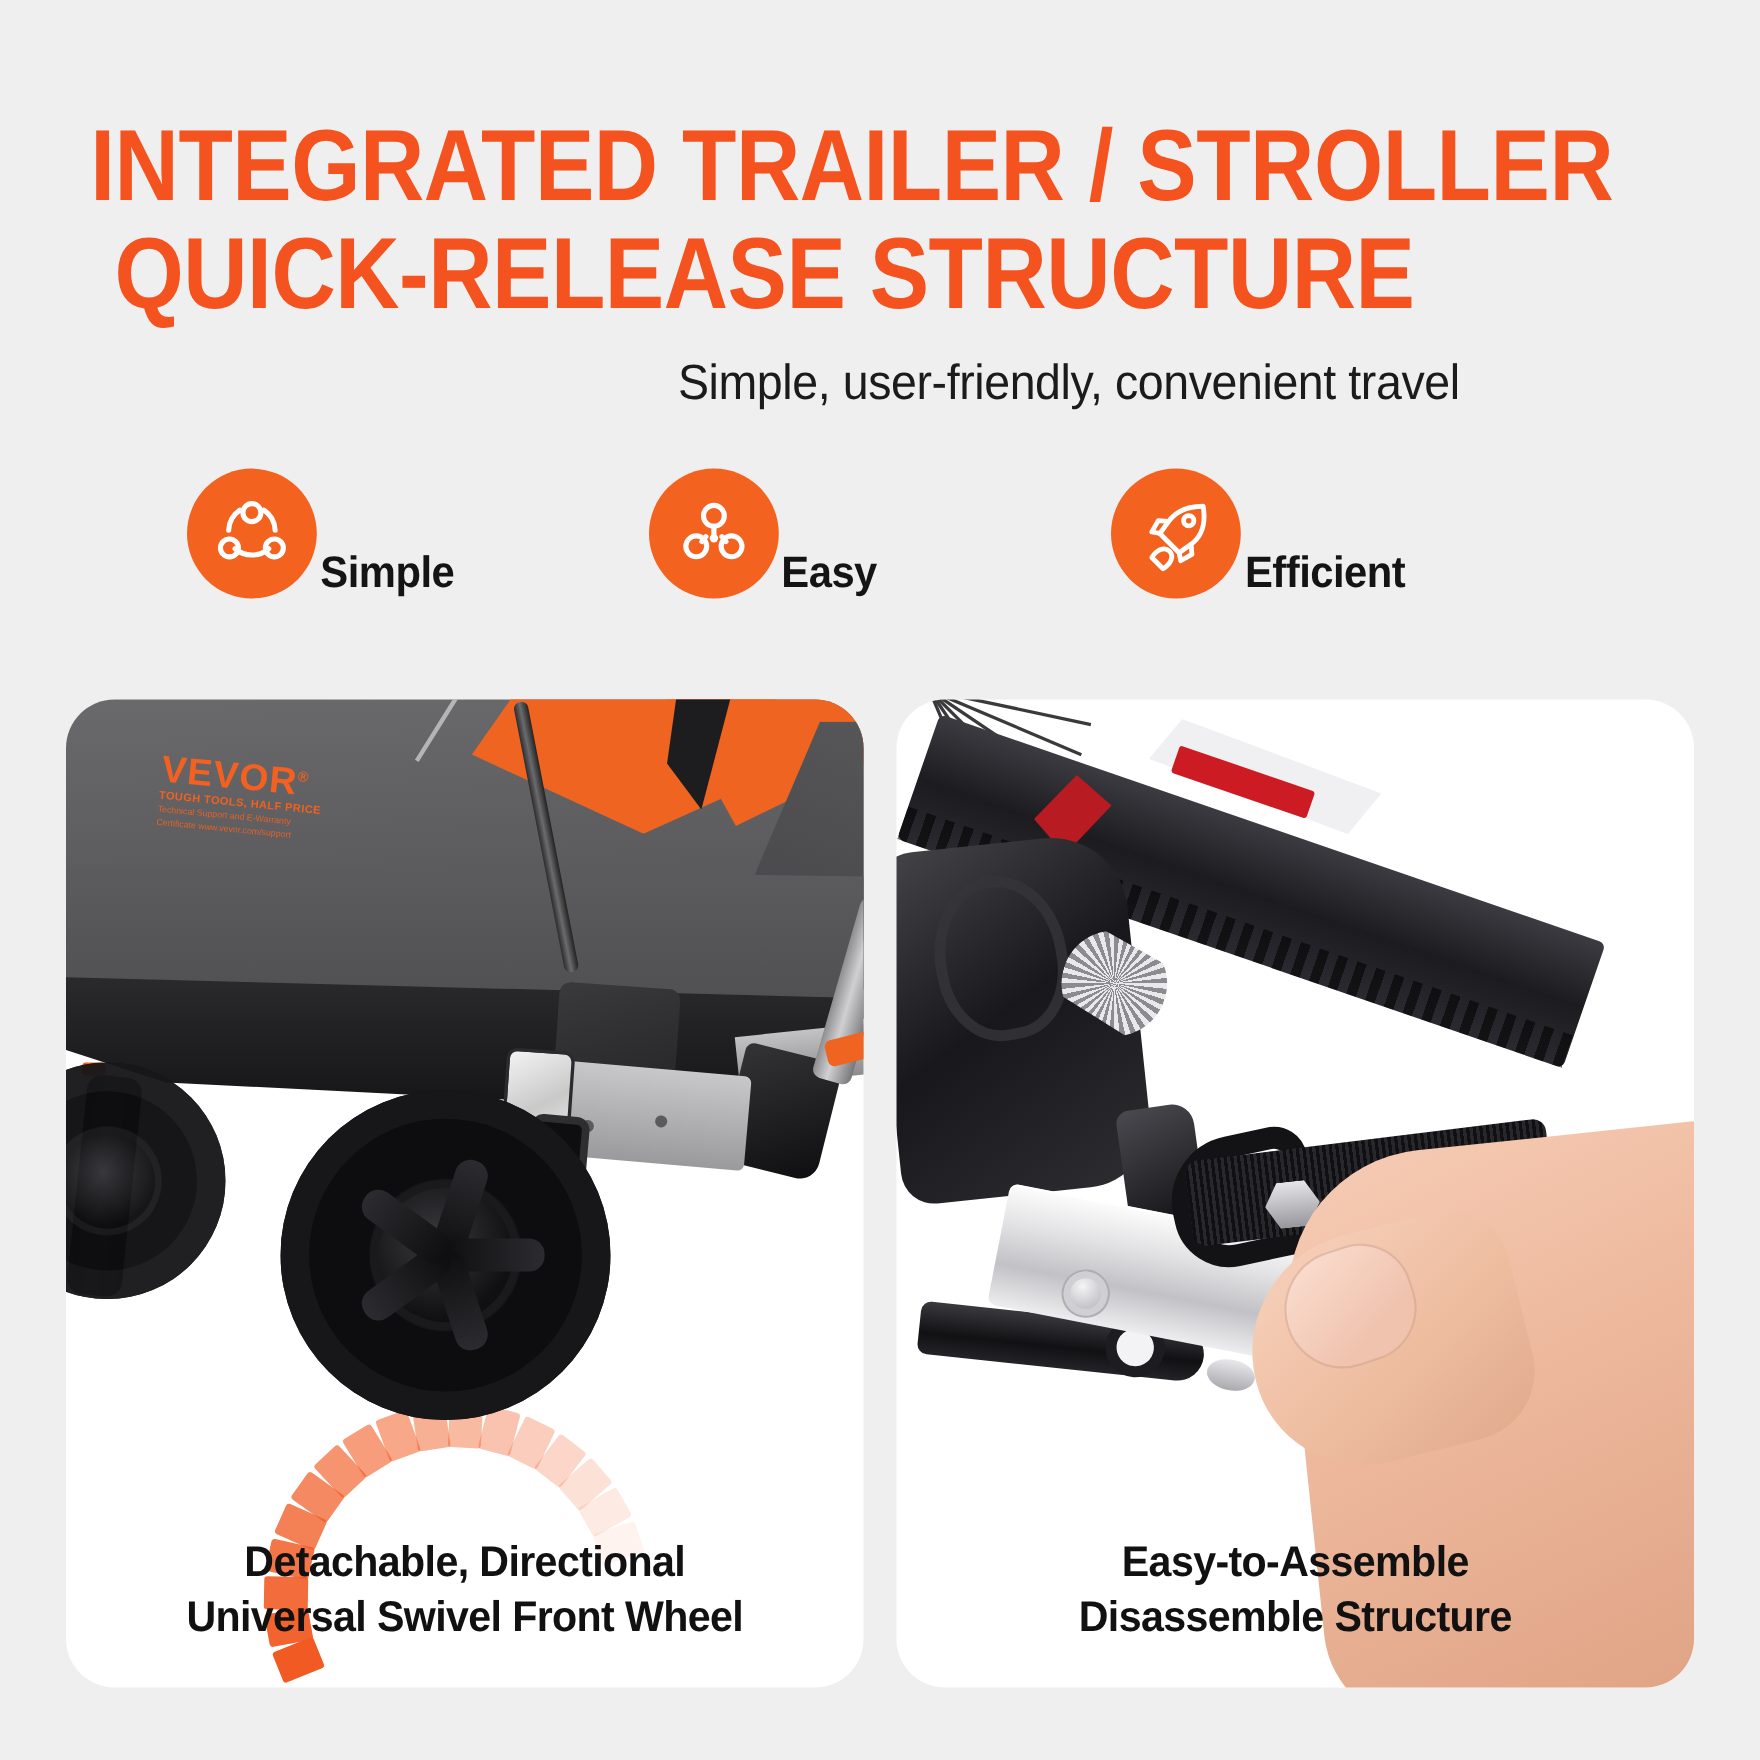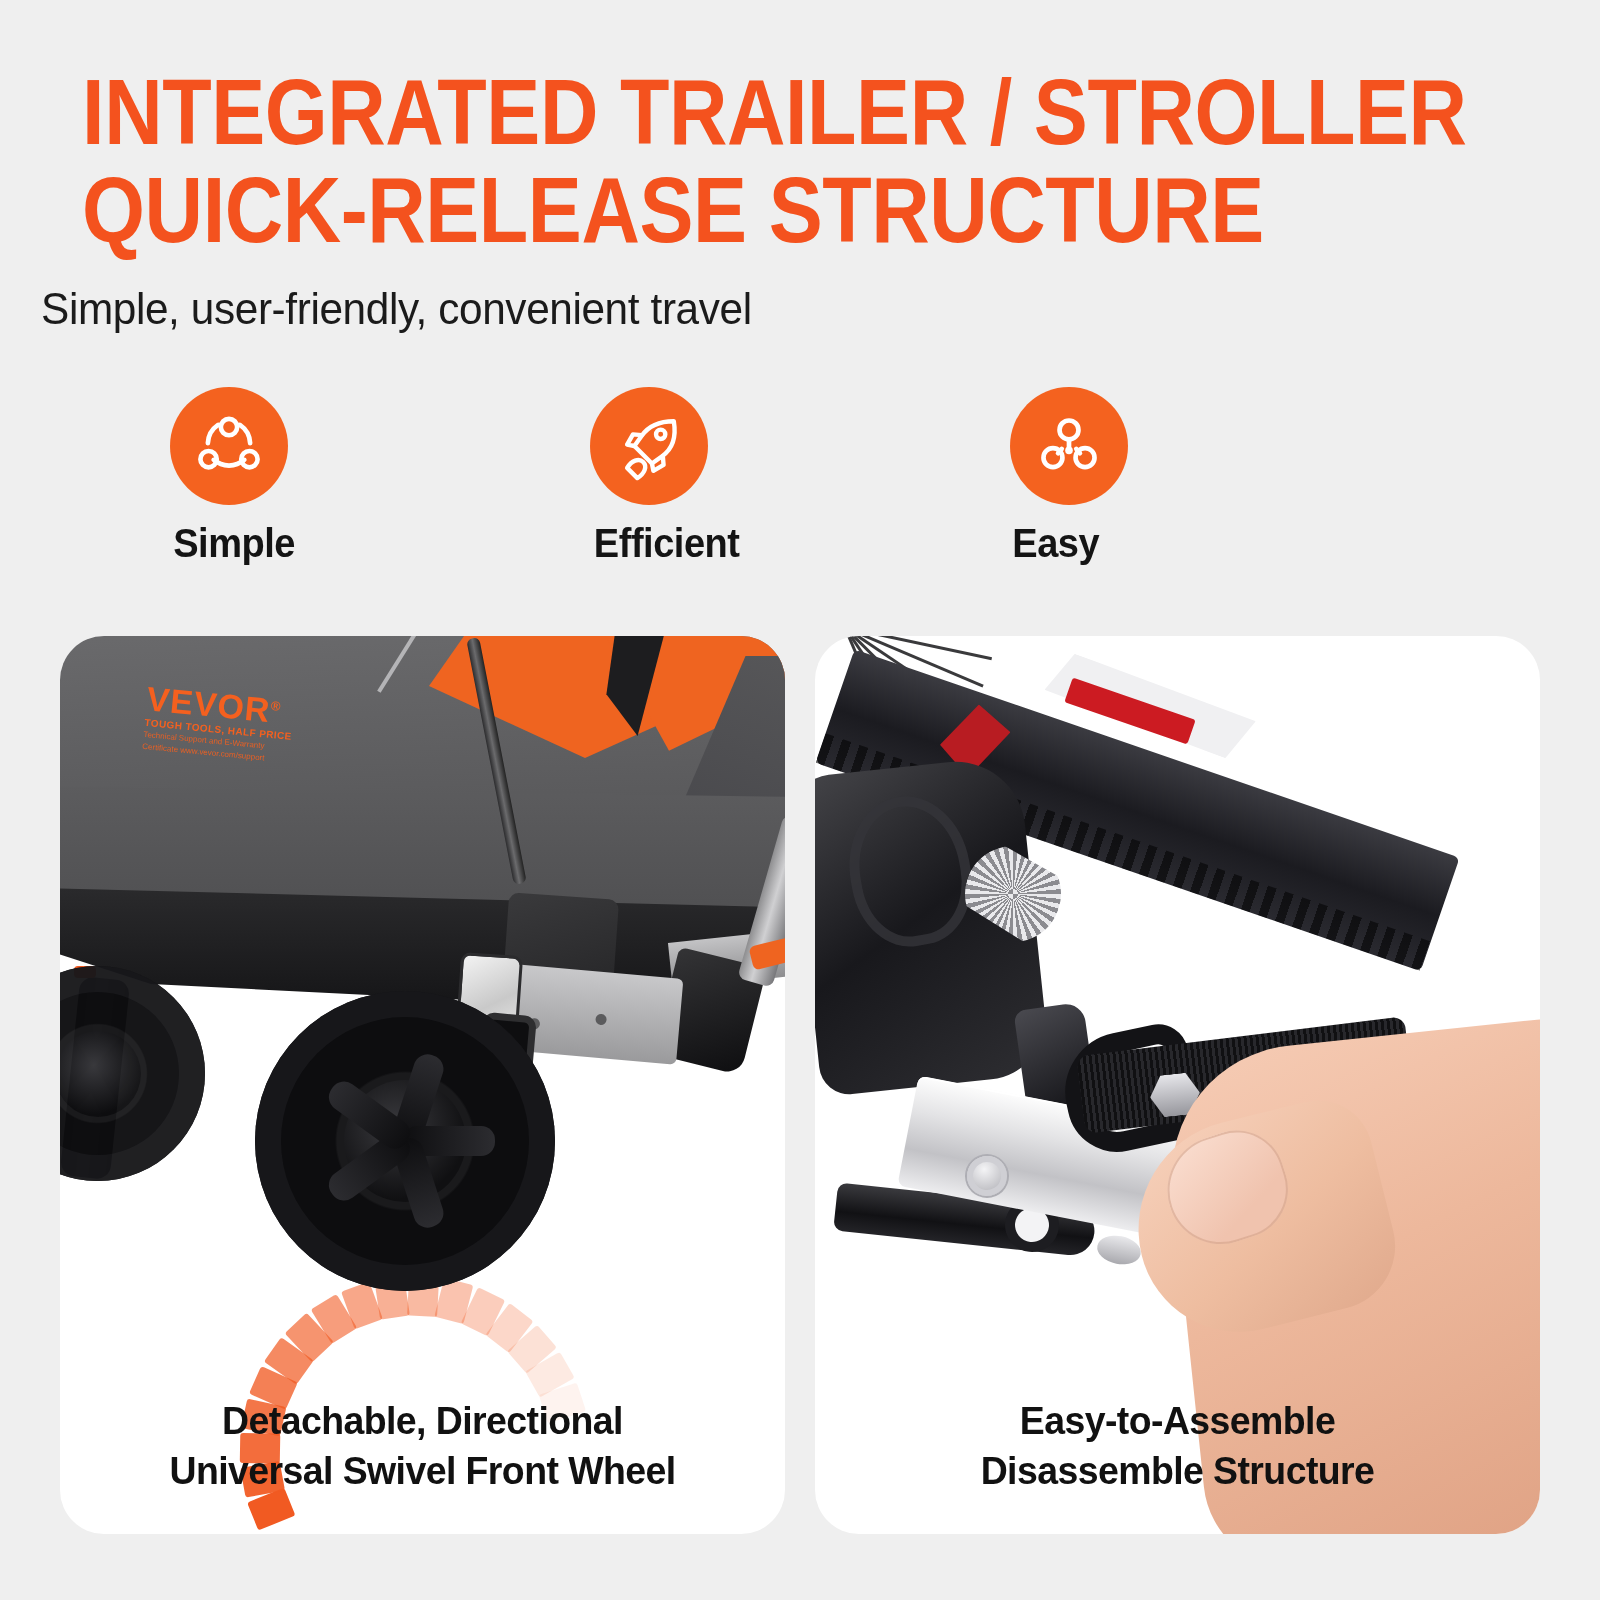--- a/index.html
+++ b/index.html
@@ -12,22 +12,22 @@
 
   body {
     background: #efefef;
     font-family: "Liberation Sans", sans-serif;
     position: relative;
   }
 
   
   .header {
     width: 1368px;
-    padding-top: 63px;
-    text-align: left;
+    padding-top: 102px;
+    text-align: right;
   }
 
   .title-block {
     color: #f4521e;
     font-family: "Liberation Sans Narrow", "Liberation Sans", sans-serif;
     font-weight: 700;
     font-size: 92px;
     line-height: 98px;
     letter-spacing: -0.5px;
     transform: scaleX(0.88);
@@ -49,22 +49,21 @@
   .features {
     margin-top: 52px;
     display: flex;
     justify-content: center;
     gap: 0;
     padding: 0 170px;
   }
   .feature {
     flex: 1 1 0;
     display: flex;
-    flex-direction: column;
-    align-items: flex-start;
+    align-items: flex-end;
   }
   .feature-badge {
     width: 118px;
     height: 118px;
     border-radius: 50%;
     background: #f4621f;
     display: flex;
     align-items: center;
     justify-content: center;
   }
@@ -700,47 +699,47 @@
           <circle cx="38" cy="33" r="5.6"></circle>
         </svg>
       </span>
     </div>
     <div class="feature-label">Simple</div>
   </div>
 
   <div class="feature">
     <div class="feature-badge">
       <span>
-        <svg width="70" height="70" viewBox="0 0 48 48" fill="none" stroke="#ffffff" stroke-width="3" stroke-linecap="round" stroke-linejoin="round">
-          <path d="M41 7c-10 0-17.5 3.5-22 10l-5 7 12 12 7-5c6.5-4.5 10-12 8-24z"></path>
-          <circle cx="32" cy="16" r="3.2"></circle>
-          <path d="M14 24l-5-1 4-7 6 .5"></path>
-          <path d="M26 36l1 5 7-4-.5-6"></path>
-          <path d="M9 39c3-5 8-7 11-4s1 8-4 11c-3-3-5-5-7-7z"></path>
-        </svg>
-      </span>
-    </div>
-    <div class="feature-label">Efficient</div>
-  </div>
-
-  <div class="feature">
-    <div class="feature-badge">
-      <span>
         <svg width="70" height="70" viewBox="0 0 48 48" fill="none" stroke="#ffffff" stroke-width="3.2" stroke-linecap="round">
           <circle cx="24" cy="13" r="6.5"></circle>
           <circle cx="13" cy="32" r="6.5"></circle>
           <circle cx="35" cy="32" r="6.5"></circle>
           <path d="M24 19.5v5"></path>
           <path d="M19 26l-2.5 3"></path>
           <path d="M29 26l2.5 3"></path>
           <circle cx="24" cy="27" r="2.6" fill="#ffffff" stroke="none"></circle>
         </svg>
       </span>
     </div>
     <div class="feature-label">Easy</div>
+  </div>
+
+  <div class="feature">
+    <div class="feature-badge">
+      <span>
+        <svg width="70" height="70" viewBox="0 0 48 48" fill="none" stroke="#ffffff" stroke-width="3" stroke-linecap="round" stroke-linejoin="round">
+          <path d="M41 7c-10 0-17.5 3.5-22 10l-5 7 12 12 7-5c6.5-4.5 10-12 8-24z"></path>
+          <circle cx="32" cy="16" r="3.2"></circle>
+          <path d="M14 24l-5-1 4-7 6 .5"></path>
+          <path d="M26 36l1 5 7-4-.5-6"></path>
+          <path d="M9 39c3-5 8-7 11-4s1 8-4 11c-3-3-5-5-7-7z"></path>
+        </svg>
+      </span>
+    </div>
+    <div class="feature-label">Efficient</div>
   </div>
 
 
 </div>
 
 <div class="cards">
 
   <div class="card">
     <div class="photo">
 

